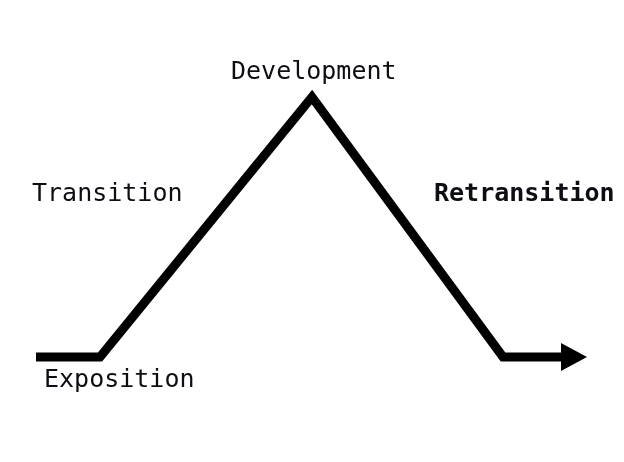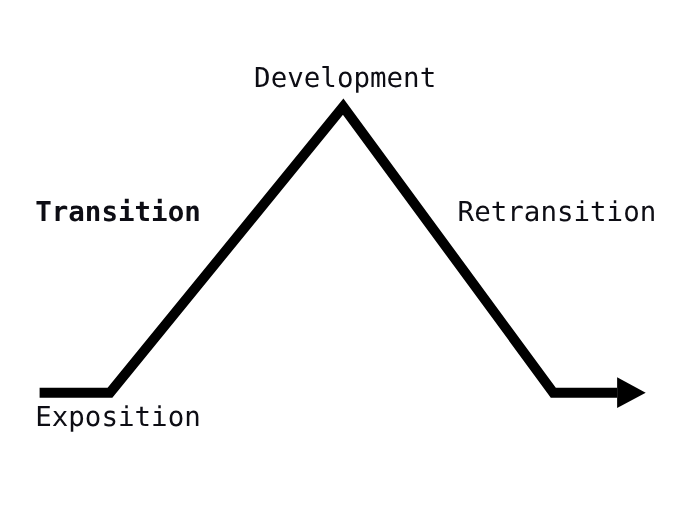--- a/index.html
+++ b/index.html
@@ -31,23 +31,23 @@
     position: absolute;
     font-family: "DejaVu Sans Mono", "Liberation Mono", monospace;
     font-size: 25px;
     line-height: 1;
     letter-spacing: 0px;
     color: #0d0d14;
     white-space: nowrap;
     -webkit-font-smoothing: none;
   }
   .label-development { left: 231px; top: 58px; }
-  .label-transition  { left: 32px;  top: 180px; font-weight: bold; }
-  .label-retransition{ left: 416px; top: 180px; }
-  .label-exposition  { left: 32px;  top: 366px; }
+  .label-transition  { left: 32px;  top: 180px; }
+  .label-retransition{ left: 434px; top: 180px; font-weight: bold; }
+  .label-exposition  { left: 44px;  top: 366px; }
   .label-recapitulation { left: 382px; top: 366px; }
 </style>
 </head>
 <body>
 
 <div id="diagram-root" style="background: #14b8a6;">
 
   <svg id="sonata-svg" viewBox="0 0 624 462" xmlns="http://www.w3.org/2000/svg">
     <rect x="0" y="0" width="624" height="462" fill="#ffffff"></rect>
 

